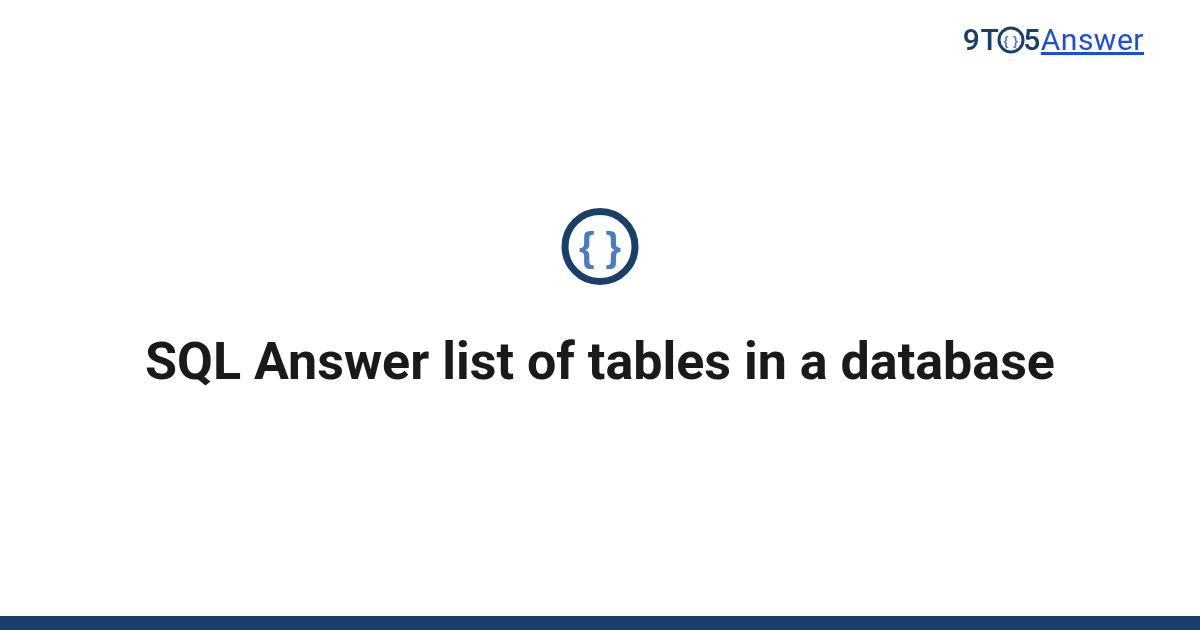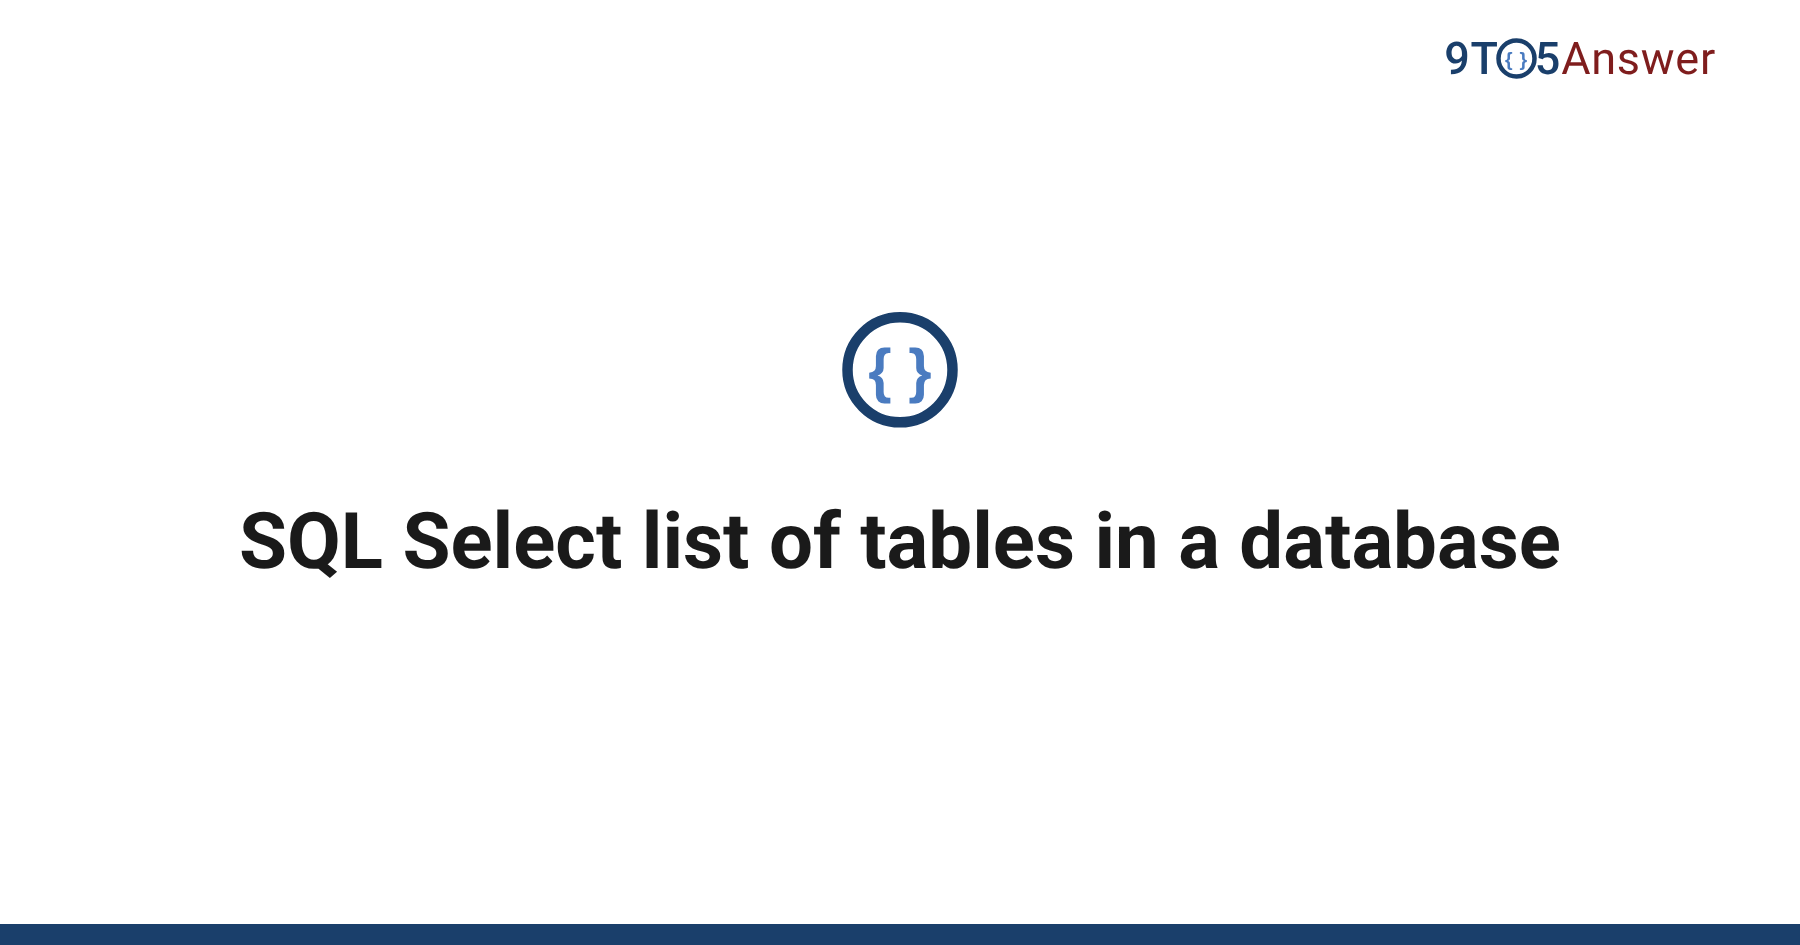--- a/index.html
+++ b/index.html
@@ -34,22 +34,23 @@
     .logo-brand .o-icon {
       display: inline-flex;
       vertical-align: -4px;
       margin: 0 -2px;
     }
     .logo-brand .five {
       color: #1a3f6b;
       font-weight: 500;
     }
     .logo-brand .answer {
-      color: #7f1d1d;
+      color: #1d4ed8;
       font-weight: 400;
+      text-decoration: underline;
     }
     .center-content {
       position: absolute;
       top: 50%;
       left: 50%;
       transform: translate(-50%, -58%);
       width: 100%;
       text-align: center;
     }
     .center-icon {
@@ -84,16 +85,16 @@
   </span><span class="five">5</span><span class="answer">Answer</span>
 </div>
 
 <div class="center-content">
   <div class="center-icon">
     <svg width="80" height="80" viewBox="0 0 80 80">
       <circle cx="40" cy="40" r="35" fill="none" stroke="#1a3f6b" stroke-width="7"></circle>
       <text x="40" y="54" text-anchor="middle" font-size="40" font-weight="700" fill="#4a7bc0" font-family="Arial, sans-serif">{ }</text>
     </svg>
   </div>
-  <h1 class="title">SQL Select list of tables in a database</h1>
+  <h1 class="title">SQL Answer list of tables in a database</h1>
 </div>
 
 <div class="bottom-bar"></div>
 
 </body></html>

